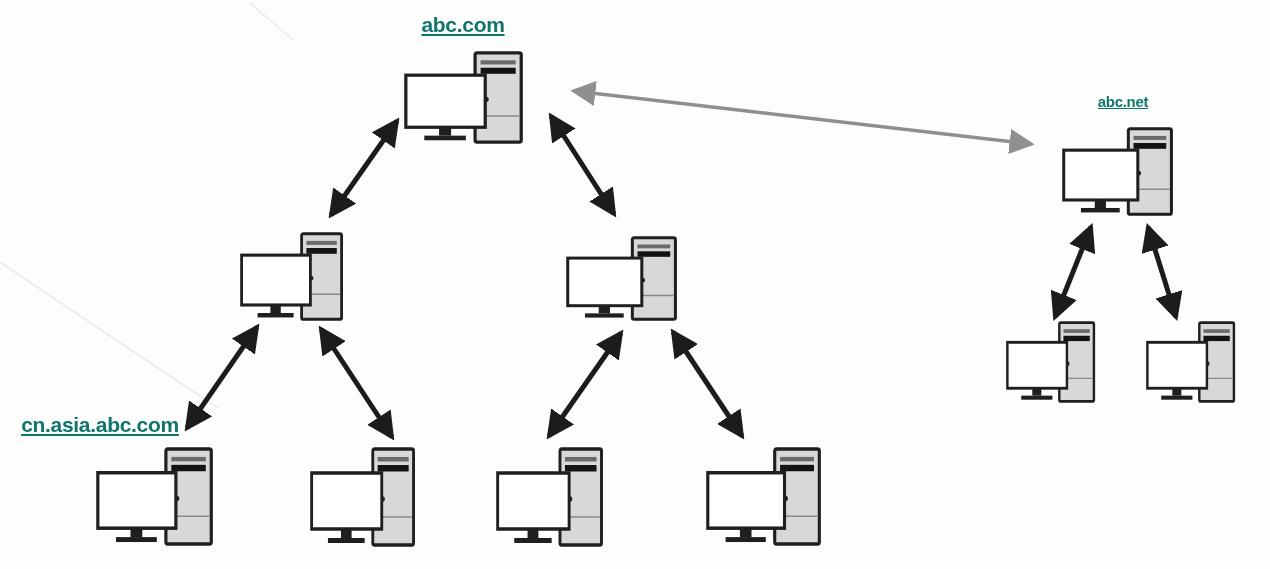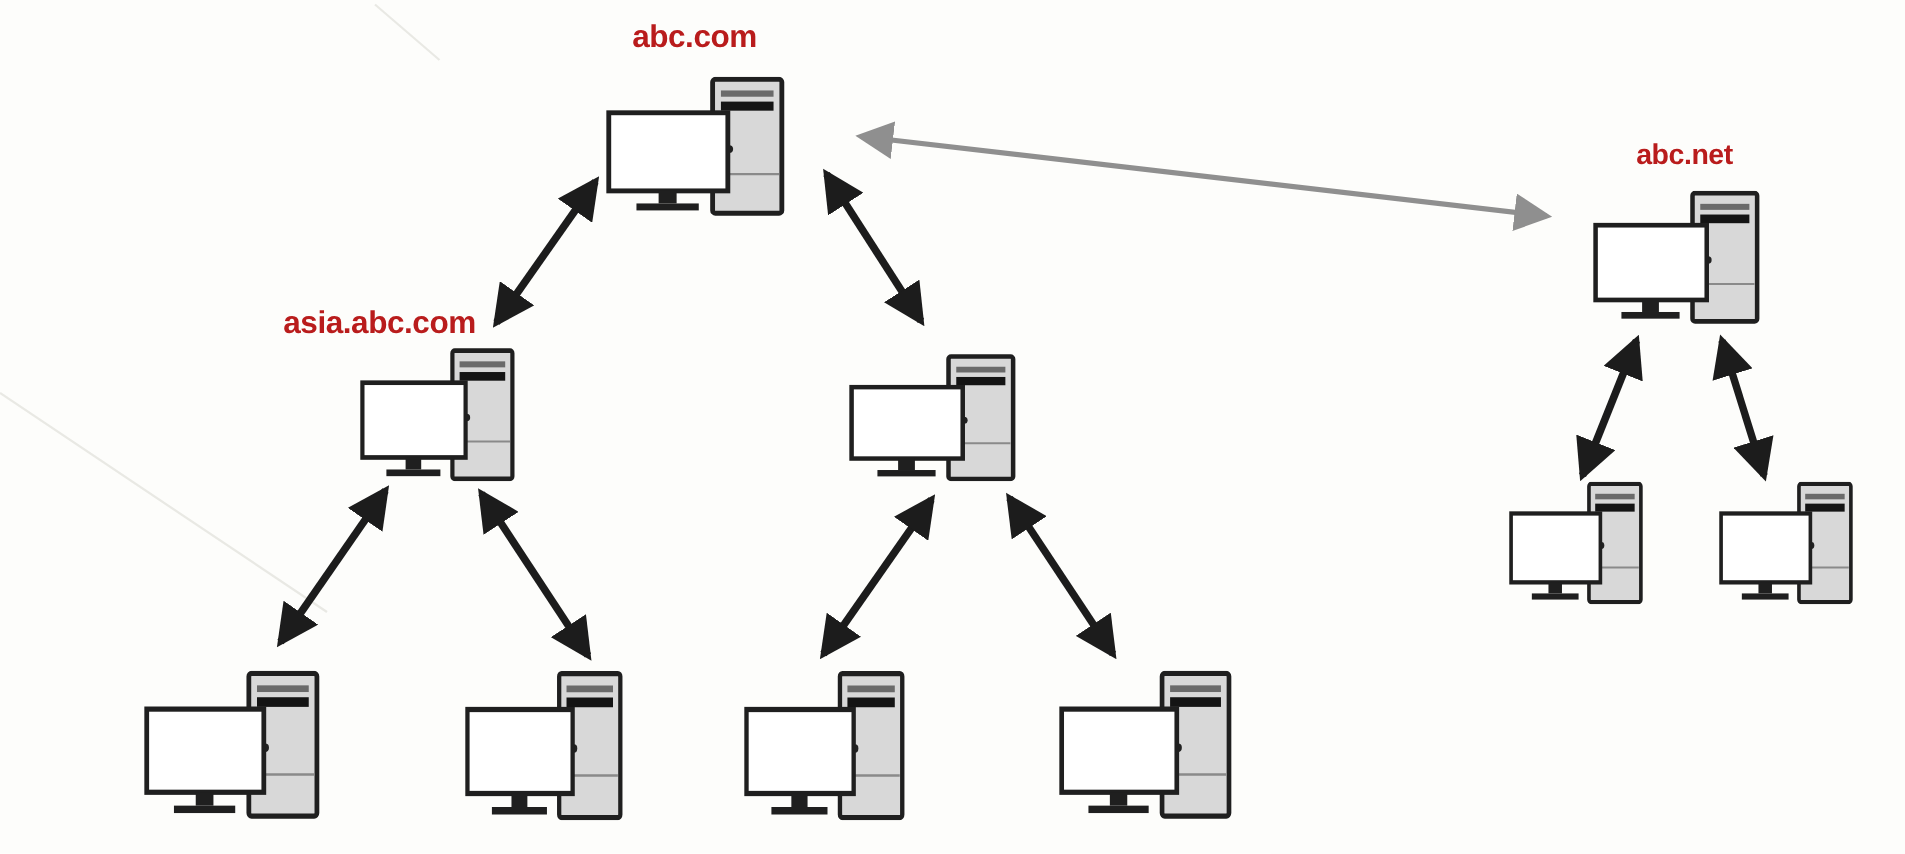--- a/index.html
+++ b/index.html
@@ -20,26 +20,27 @@
     width: 1270px; height: 569px;
   }
   .node {
     position: absolute;
   }
   .node svg { display: block; width: 100%; height: 100%; }
   .node-label {
     position: absolute;
     transform: translateX(-50%);
     font-weight: 700;
-    color: #b91c1c;
+    color: #0f766e;
     font-size: 21px;
     letter-spacing: -0.3px;
     white-space: nowrap;
+    text-decoration: underline;
   }
-  .node-label.small { font-size: 19px; }
+  .node-label.small { font-size: 15px; }
   .edge-black { stroke: #1c1c1c; stroke-width: 5; }
   .edge-gray  { stroke: #8f8f8f; stroke-width: 3.5; }
   .artifact   { stroke: #d9d9d2; stroke-width: 1.5; opacity: 0.55; }
 </style>
 </head>
 <body>
 
 <div class="canvas">
 
   <svg width="0" height="0" style="position:absolute" aria-hidden="true">
@@ -85,22 +86,22 @@
     <line class="edge-black" x1="621" y1="333" x2="549" y2="436" marker-start="url(#headB)" marker-end="url(#headB)"></line>
 
     <line class="edge-black" x1="673" y1="332" x2="742" y2="436" marker-start="url(#headB)" marker-end="url(#headB)"></line>
 
     <line class="edge-black" x1="1091" y1="227" x2="1055" y2="317" marker-start="url(#headB)" marker-end="url(#headB)"></line>
 
     <line class="edge-black" x1="1148" y1="227" x2="1176" y2="317" marker-start="url(#headB)" marker-end="url(#headB)"></line>
   </svg>
 
   <div class="node-label" style="left:463px;  top:13px;">abc.com</div>
-  <div class="node-label" style="left:253px;  top:204px;">asia.abc.com</div>
   <div class="node-label small" style="left:1123px; top:93px;">abc.net</div>
+  <div class="node-label" style="left:100px;  top:413px;">cn.asia.abc.com</div>
 
   <div class="node" style="left:404px; top:51px;  width:120px; height:93px;">
     <svg viewBox="0 0 130 100" preserveAspectRatio="none">
         <use href="#pc-icon"></use>
       </svg>
   </div>
 
   <div class="node" style="left:240px; top:232px; width:104px; height:89px;">
     <svg viewBox="0 0 130 100" preserveAspectRatio="none">
         <use href="#pc-icon"></use>

